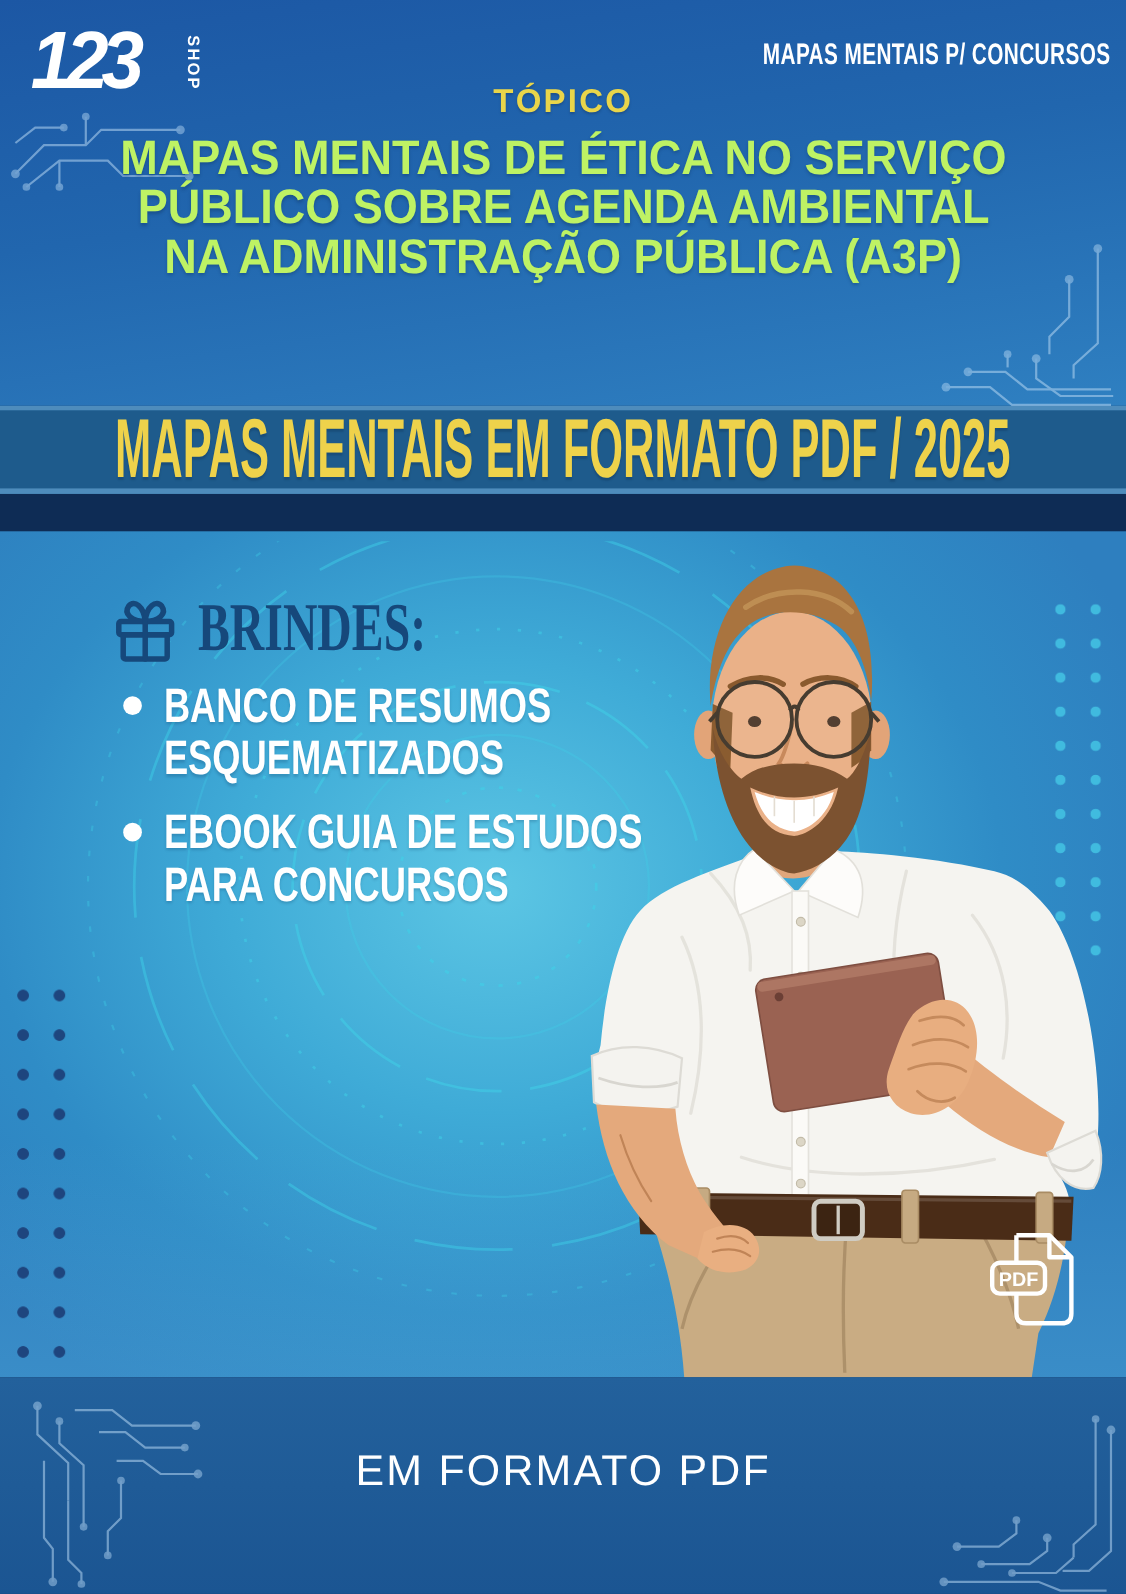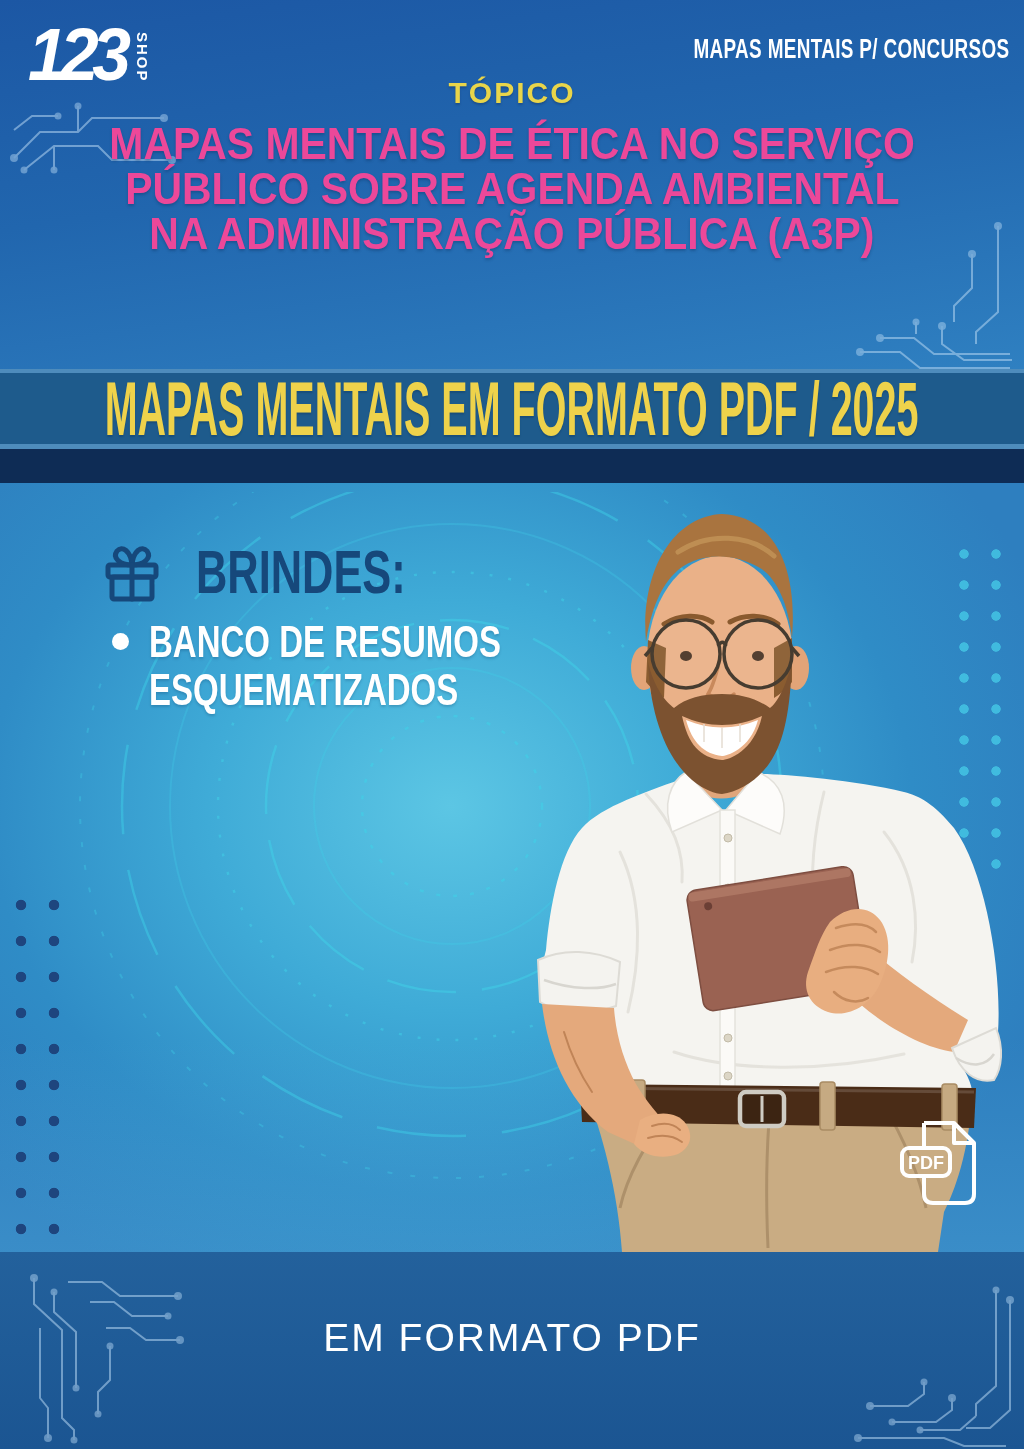--- a/index.html
+++ b/index.html
@@ -22,36 +22,36 @@
   .dots{position:absolute;z-index:2;pointer-events:none;}
   .dots-right{left:956px;top:546px;width:66px;height:336px;
       background-image:radial-gradient(circle 4.5px at 8px 8px,#44c8e6 4.4px,rgba(0,0,0,0) 5px);
       background-size:32px 31px;opacity:.8;}
   .dots-left{left:12px;top:896px;width:66px;height:344px;
       background-image:radial-gradient(circle 5px at 9px 9px,#1c3f78 4.9px,rgba(0,0,0,0) 5.6px);
       background-size:33px 36px;opacity:.92;}
   .man{position:absolute;left:524px;top:492px;width:500px;height:760px;z-index:3;}
   
   .layer{position:absolute;z-index:4;}
-  .logo{left:28px;top:18px;display:flex;align-items:flex-start;color:#fff;}
+  .logo{left:28px;top:18px;display:flex;align-items:flex-start;color:#fff;gap:32px;}
   .logo-123{font-size:74px;line-height:74px;font-weight:900;font-style:italic;letter-spacing:-7px;
             transform:scaleX(.94);transform-origin:left top;}
   .logo-shop{writing-mode:vertical-rl;font-size:15px;font-weight:700;letter-spacing:2px;
              margin:14px 0 0 4px;}
   .hdr-right{right:14px;top:34px;color:#fff;font-weight:700;font-size:27px;white-space:nowrap;text-align:center;}
   .hdr-right>span{display:inline-block;transform:scaleX(.7);transform-origin:right center;letter-spacing:.5px;}
   .topic{left:0;right:0;top:76px;text-align:center;color:#e9d54a;font-weight:700;font-size:30px;
          letter-spacing:2px;text-shadow:0 2px 2px rgba(20,50,90,.35);}
-  .title{left:0;right:0;top:121px;text-align:center;color:#ec4899;font-weight:700;font-size:44px;
+  .title{left:0;right:0;top:121px;text-align:center;color:#bef264;font-weight:700;font-size:44px;
          line-height:45px;text-shadow:0 2px 3px rgba(10,40,80,.3);}
   .title>span{display:inline-block;transform:scaleX(.93);transform-origin:center;white-space:nowrap;}
   .banner-text{color:#eed24b;font-weight:700;font-size:76px;white-space:nowrap;
                display:inline-block;transform:scaleX(.52);transform-origin:center;
                text-shadow:0 2px 2px rgba(10,40,70,.25);}
-  .brindes-head{left:100px;top:536px;display:flex;align-items:center;gap:32px;}
+  .brindes-head{left:100px;top:536px;display:flex;align-items:center;gap:16px;font-family:Liberation Serif, serif;}
   .brindes-label{color:#16487b;font-weight:800;font-size:62px;white-space:nowrap;
                  display:inline-block;transform:scaleX(.7);transform-origin:left center;}
   .bullets{left:112px;top:618px;width:480px;}
   .bullet-item{display:flex;align-items:flex-start;margin-bottom:19px;}
   .bullet-dot{flex:0 0 auto;width:17px;height:17px;border-radius:50%;background:#fff;
               margin:15px 20px 0 0;}
   .bullet-text{color:#fff;font-weight:700;font-size:44px;line-height:48px;white-space:nowrap;
                transform:scaleX(.75);transform-origin:left top;
                text-shadow:0 2px 3px rgba(10,50,90,.22);}
   .pdf-badge{left:898px;top:1118px;}
@@ -304,20 +304,27 @@
   </div>
 
   <div class="layer bullets">
     <div class="bullet-item">
       <span class="bullet-dot"></span>
       <div class="bullet-text">
         <span>BANCO DE RESUMOS</span><br>
         <span>ESQUEMATIZADOS</span>
       </div>
     </div>
+    <div class="bullet-item">
+      <span class="bullet-dot"></span>
+      <div class="bullet-text">
+        <span>EBOOK GUIA DE ESTUDOS</span><br>
+        <span>PARA CONCURSOS</span>
+      </div>
+    </div>
   </div>
 
   <svg class="layer pdf-badge" width="84" height="92" viewBox="0 0 84 92">
     <g stroke="#ffffff" stroke-width="4" fill="none" stroke-linejoin="round">
       <path d="M26,5 H56 L76,25 V76 Q76,85 67,85 H35 Q26,85 26,76 V58"></path>
       <path d="M26,5 V30"></path>
       <path d="M56,5 V25 H76"></path>
       <rect x="4" y="30" width="48" height="28" rx="7"></rect>
     </g>
     <text x="28" y="51" text-anchor="middle" font-size="18" font-weight="bold" fill="#ffffff" font-family="Liberation Sans, sans-serif">PDF</text>

